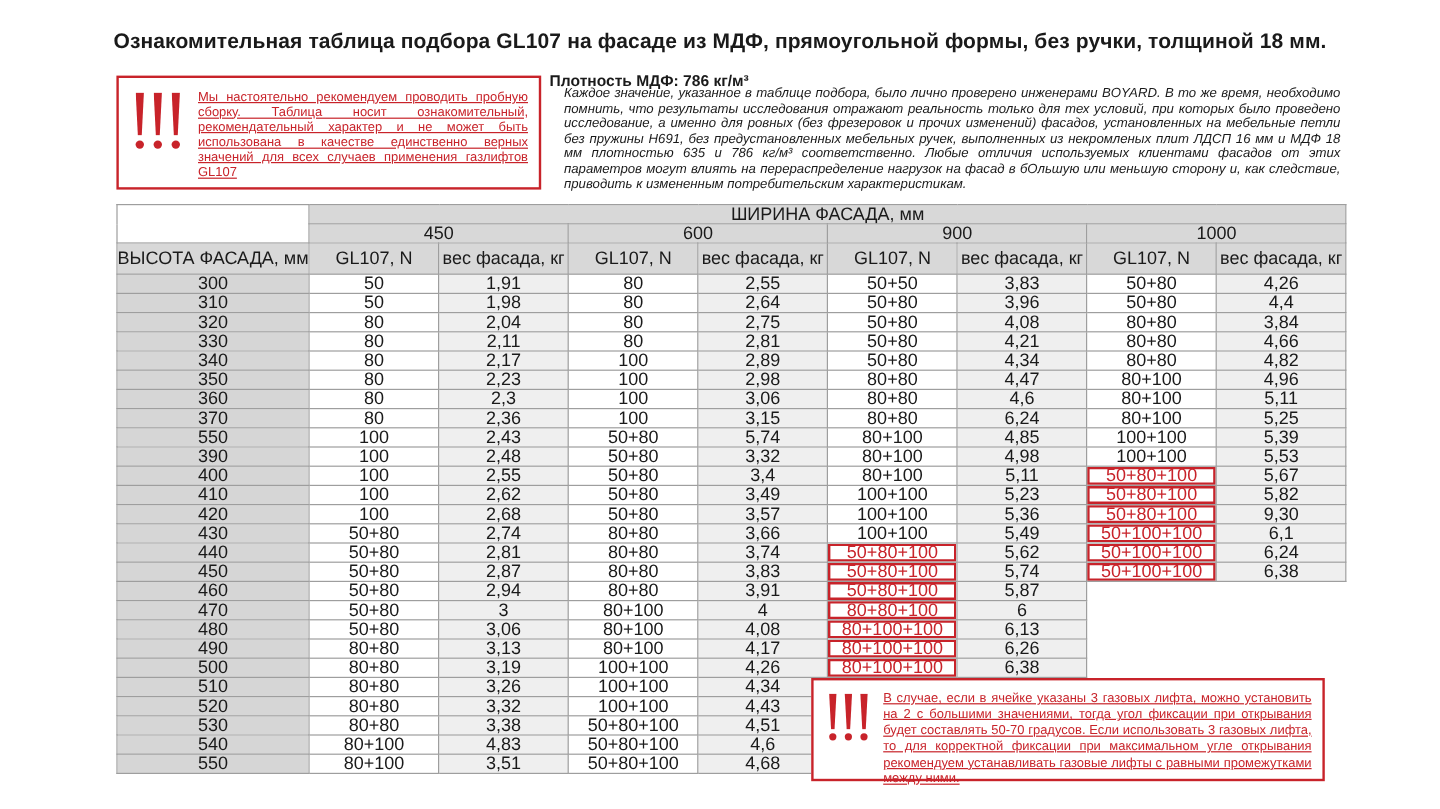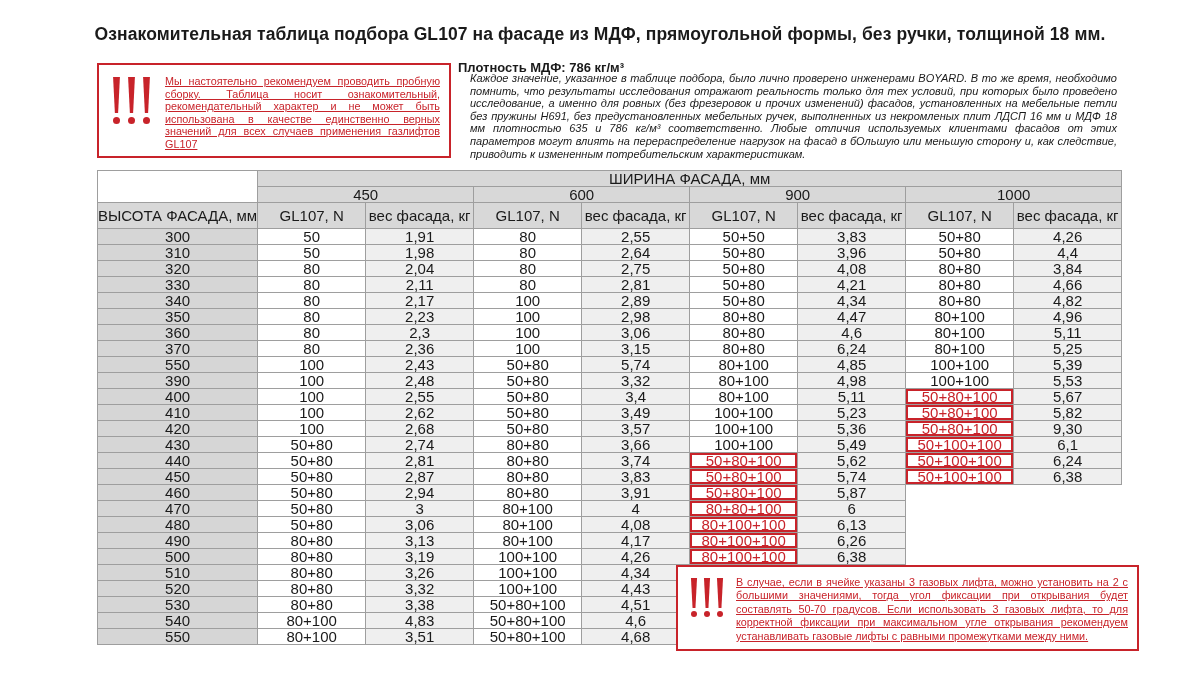--- a/index.html
+++ b/index.html
@@ -20,21 +20,21 @@
   .page-title{
     position:absolute;top:24px;left:0;width:1200px;
     text-align:center;font-size:17.5px;font-weight:bold;letter-spacing:.1px;
   }
   
   .warn-box{
     position:absolute;border:2px solid var(--red);
     display:flex;align-items:flex-start;background:#fff;
   }
   #warn-top{left:97px;top:63px;width:354px;height:95px;padding:10px 9px 6px 13px;}
-  #warn-bottom{left:676px;top:565px;width:463px;height:86px;padding:9px 9px 6px 12px;}
+  #warn-bottom{left:676px;top:565px;width:428px;height:86px;padding:9px 9px 6px 12px;}
   .warn-text{
     flex:1;color:var(--red);text-align:justify;text-decoration:underline;
   }
   #warn-top .warn-text{font-size:10.8px;line-height:12.6px;}
   #warn-bottom .warn-text{font-size:10.8px;line-height:13.4px;}
   .bang-icon{display:flex;gap:6px;margin-right:14px;margin-top:2px;}
   #warn-bottom .bang-icon{gap:5px;margin-right:12px;}
   .bang{display:block;}
   .bang .bar{display:block;width:9px;height:36px;background:var(--red);
     clip-path:polygon(12% 0,88% 0,68% 100%,32% 100%);}

